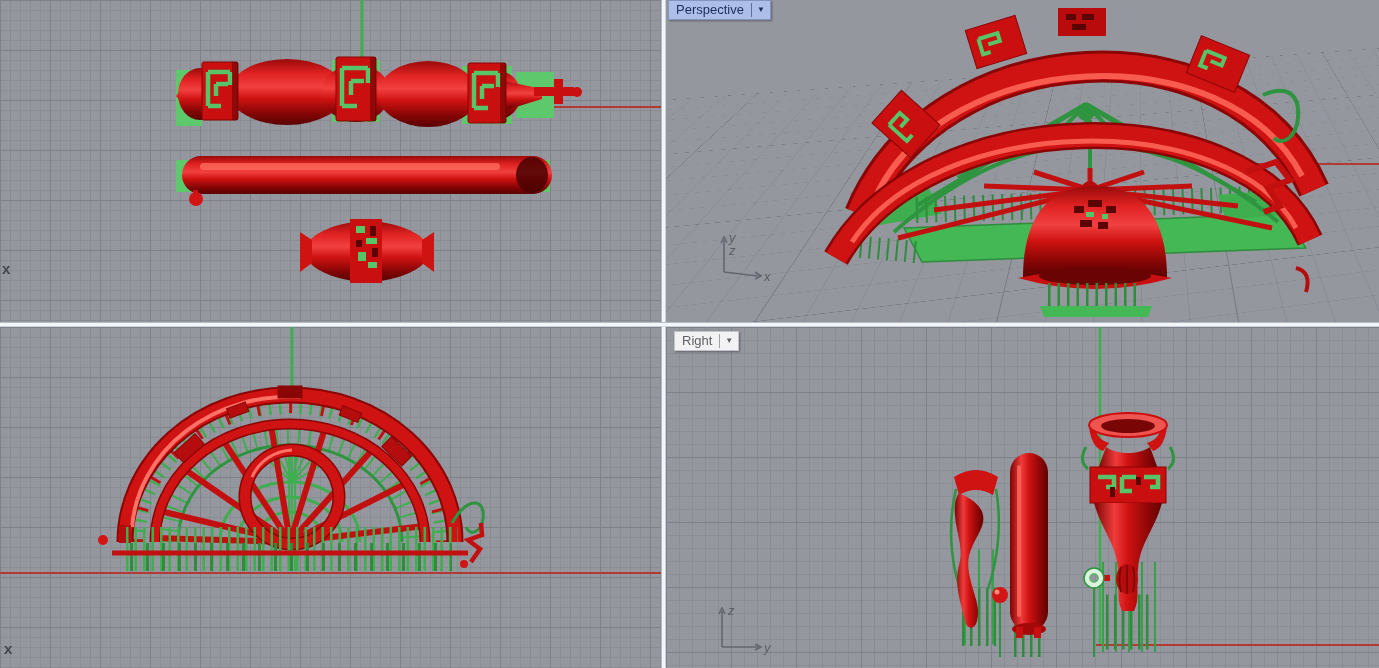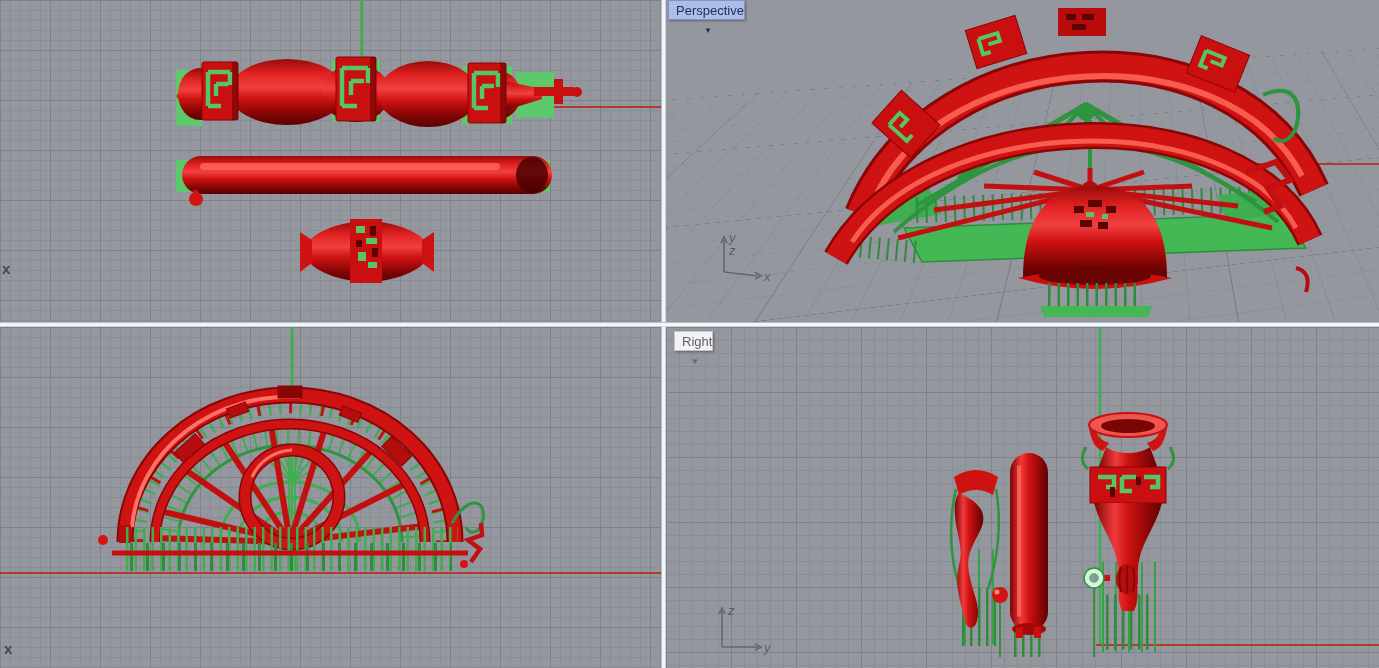--- a/index.html
+++ b/index.html
@@ -33,21 +33,21 @@
       linear-gradient(90deg, rgba(125,129,139,.55) 1px, transparent 1px);
     background-size: 235px 235px, 235px 235px, 47px 47px, 47px 47px;
     transform: perspective(800px) rotateX(54deg) rotateZ(-13deg);
     transform-origin: 50% 40%;
   }
 
   .vp-svg { position:absolute; left:0; top:0; }
 
   .vp-tab { position:absolute; z-index:20; display:inline-flex; align-items:center;
     height:20px; padding:0 0 0 7px; font-size:13px; line-height:20px;
-    border:1px solid #8593c2; box-shadow:1px 1px 2px rgba(0,0,0,.35); cursor:pointer;flex-direction:column; }
+    border:1px solid #8593c2; box-shadow:1px 1px 2px rgba(0,0,0,.35); cursor:pointer; }
   .vp-tab.active { background:#adbfe8; color:#1c2c5e; }
   .vp-tab.inactive { background:#f2f2f4; color:#606065; border-color:#c4c4ca; }
   .vp-tab-sep { width:1px; height:14px; margin:0 4px 0 7px; background:currentColor; opacity:.55; }
   .vp-tab-arrow { font-size:8px; padding:0 5px 0 1px; }
   .tab-persp { left:2px; top:0; }
   .tab-right { left:8px; top:4px; }
 
   .axis-x-label { position:absolute; z-index:10; font-weight:bold; font-size:15px; color:#44474e; }
   .axlbl-tl { left:2px; top:260px; }
   .axlbl-bl { left:4px; top:313px; }

